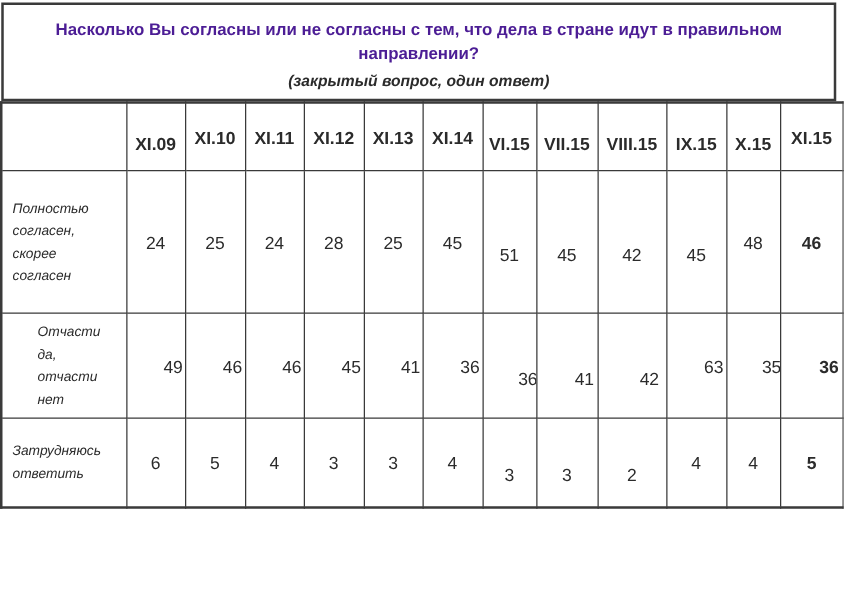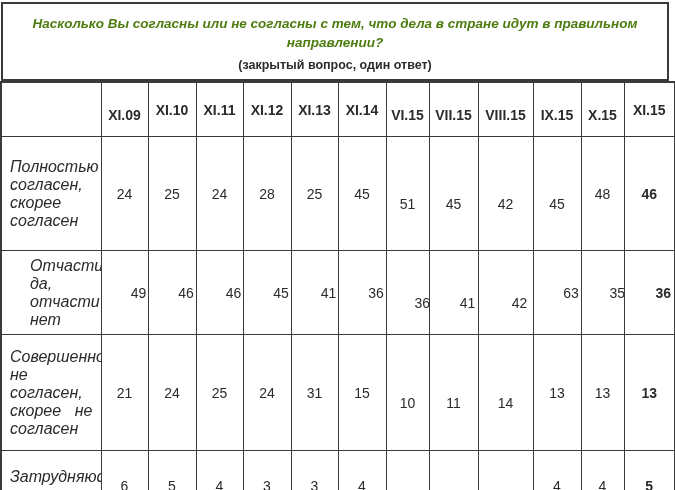--- a/index.html
+++ b/index.html
@@ -10,45 +10,45 @@
   }
   .title-box {
     box-sizing: border-box;
     margin: 2px 0 0 1px;
     width: 668px; height: 79px;
     border: 2px solid #3a3a3a;
     text-align: center;
     padding: 10px 28px 0 28px;
   }
   .question {
-    font-weight: bold; font-size: 13.5px; line-height: 19px; color: #4d7c0f; font-style: italic;
+    font-weight: bold; font-size: 13.5px; line-height: 19px; color: #4c1d95;
   }
   .subtitle {
-    font-weight: bold; font-size: 12.5px; margin-top: 6px; color: #2b2b2b;
+    font-style: italic; font-weight: bold; font-size: 12.5px; margin-top: 6px; color: #2b2b2b;
   }
   table.data-table {
     border-collapse: collapse; table-layout: fixed;
     width: 674px; margin-left: 0;
     border: 2px solid #3a3a3a;
   }
   th, td {
     border: 1.5px solid #3a3a3a;
     text-align: center; vertical-align: middle;
     padding: 0; overflow: hidden;
     font-size: 14px; color: #2b2b2b;
   }
   thead th { font-weight: bold; font-size: 14px; height: 43px; }
   
   thead th:nth-child(2),
   thead th:nth-child(n+8):nth-child(-n+12) { padding-top: 10px; }
   tbody td:nth-child(n+8):nth-child(-n+10) { padding-top: 20px; margin-top: 48px; }
   tbody tr.row-0 td:nth-child(11) { padding-top: 20px; }
 
   td.label {
-    font-style: italic; font-size: 16px; line-height: 18px;
+    font-style: italic; font-size: 11px; line-height: 18px;
     text-align: justify; text-align-last: justify;
     white-space: pre-line;
     padding: 4px 8px 4px 8px;
   }
   tbody td:last-child { font-weight: bold; }
   tr.row-0 td { height: 93px; }
   tr.row-1 td { height: 63px; padding-left: 28px; }
   tr.row-2 td { height: 95px; }
   tr.row-3 td { height: 50px; }
 </style>
@@ -124,38 +124,20 @@
         <td>45</td>
         <td>41</td>
         <td>36</td>
         <td>36</td>
         <td>41</td>
         <td>42</td>
         <td>63</td>
         <td>35</td>
         <td>36</td>
       </tr>
-      <tr class="row-2">
-        <td class="label">Совершенно
-не согласен,
-скорее не
-согласен</td>
-        <td>21</td>
-        <td>24</td>
-        <td>25</td>
-        <td>24</td>
-        <td>31</td>
-        <td>15</td>
-        <td>10</td>
-        <td>11</td>
-        <td>14</td>
-        <td>13</td>
-        <td>13</td>
-        <td>13</td>
-      </tr>
       <tr class="row-3">
         <td class="label">Затрудняюсь
 ответить</td>
         <td>6</td>
         <td>5</td>
         <td>4</td>
         <td>3</td>
         <td>3</td>
         <td>4</td>
         <td>3</td>

